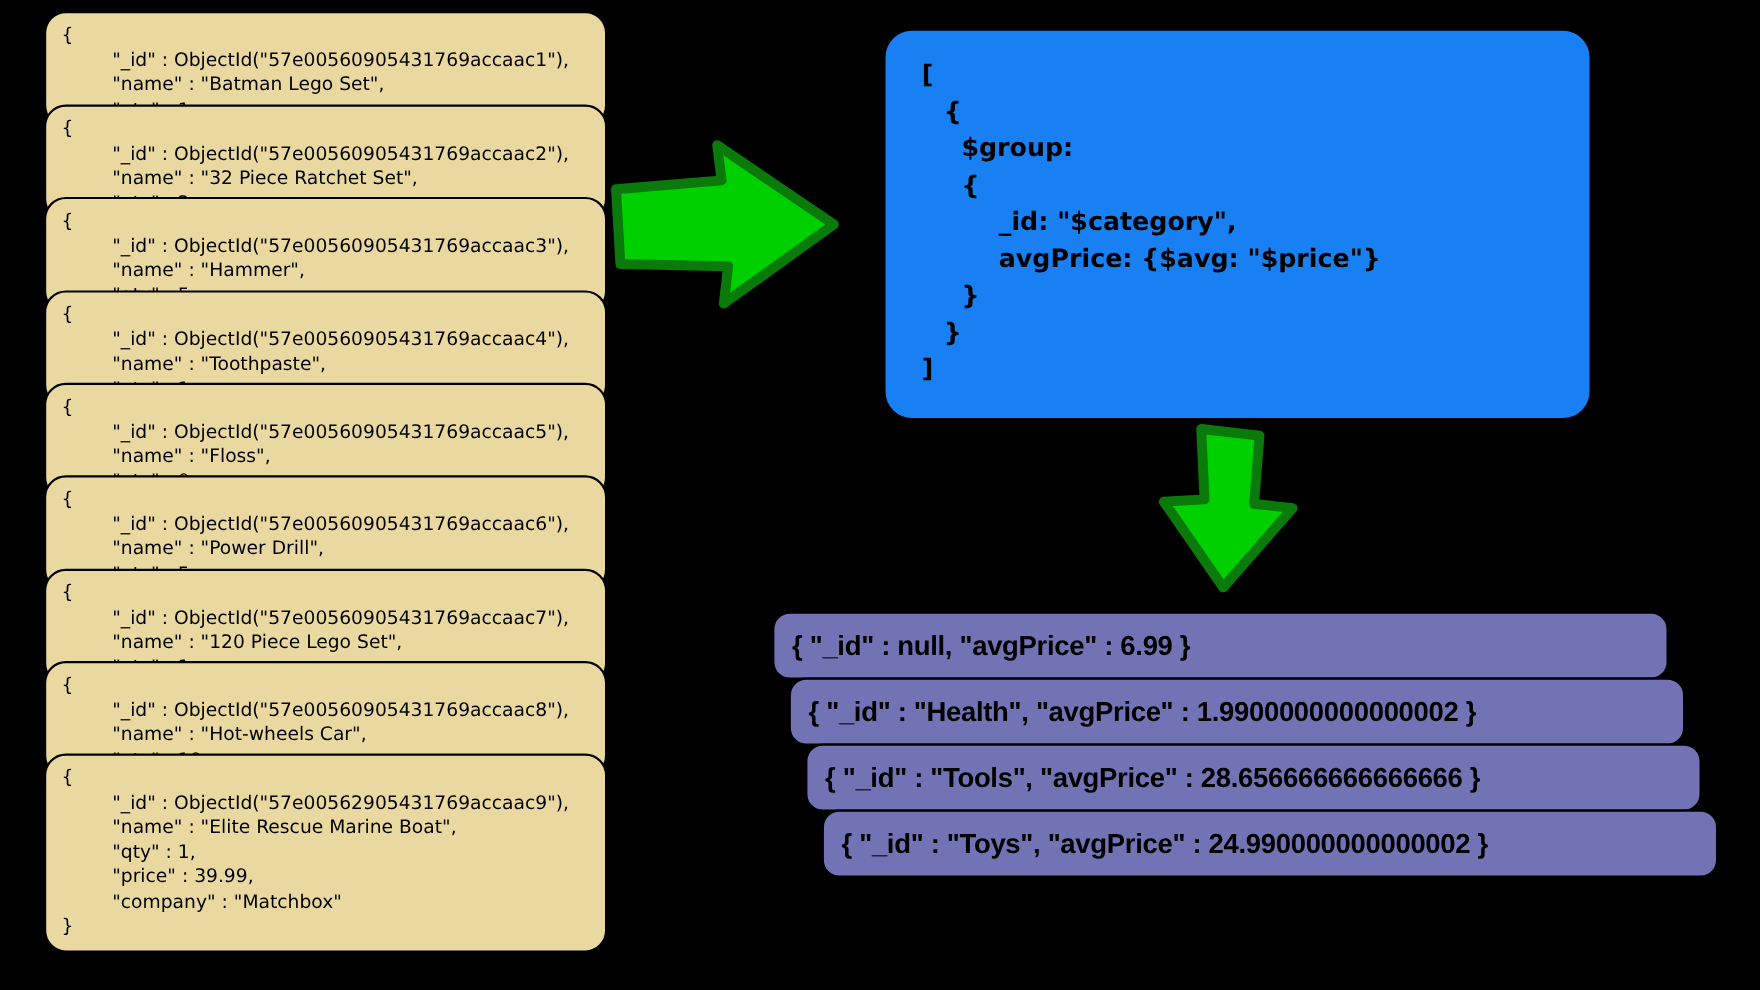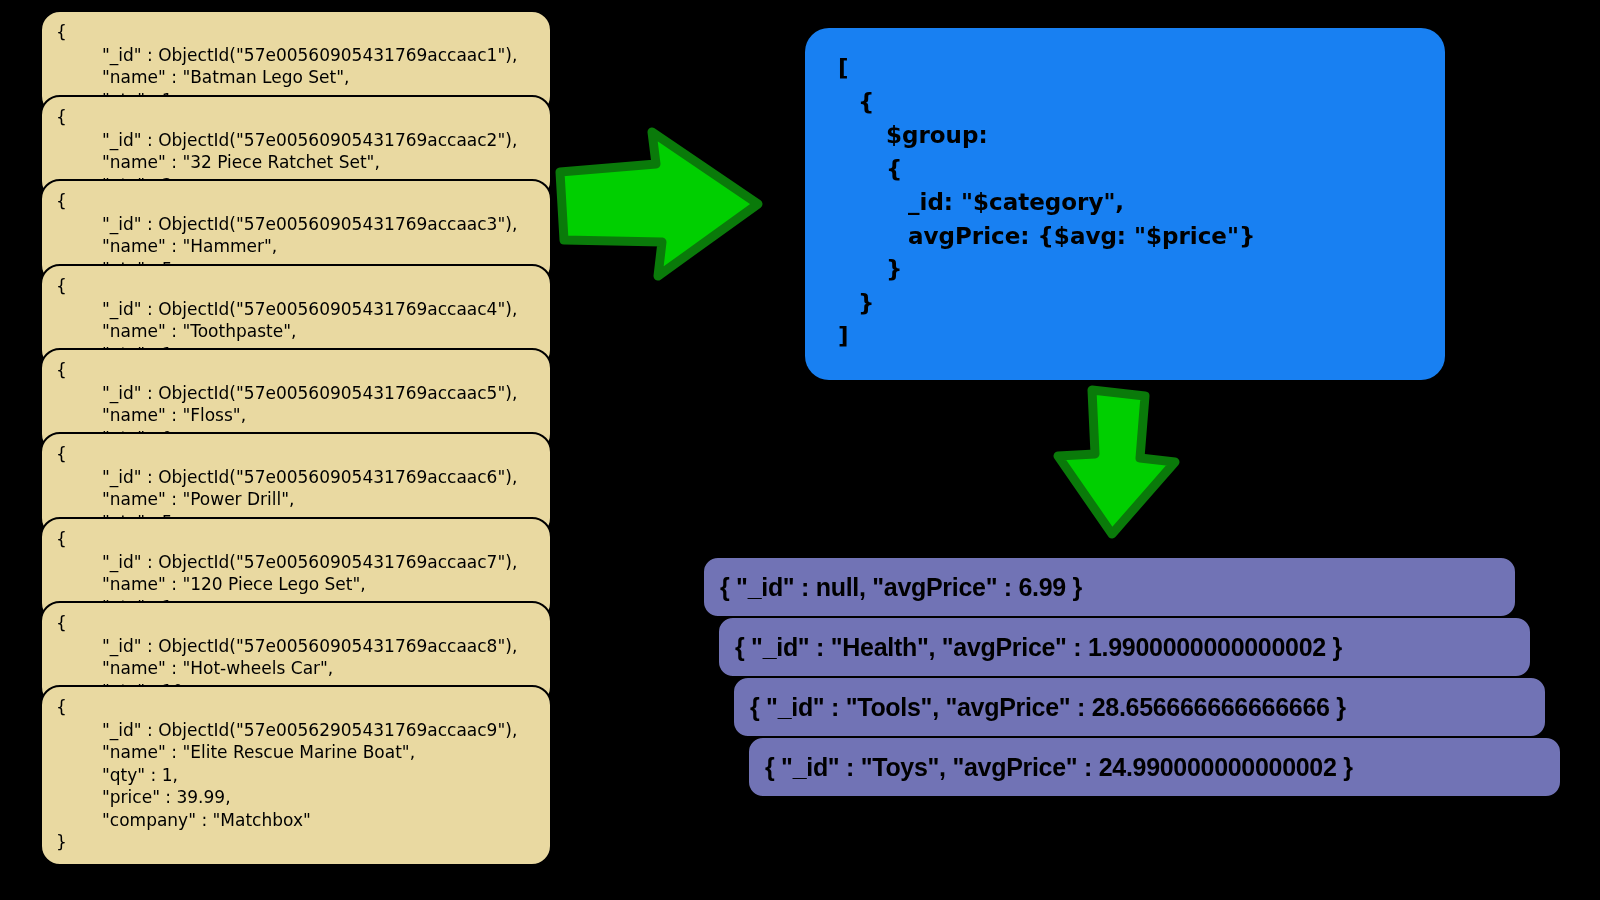--- a/index.html
+++ b/index.html
@@ -35,21 +35,21 @@
     border-radius:24px;
     padding:24px 0 0 33px;
   }
   .pipeline-box .pln {
     font-weight:bold;
     font-size:23px;
     line-height:33.5px;
     white-space:nowrap;
   }
   .i1 { margin-left:20px; }
-  .i2 { margin-left:48px; }
+  .i2 { margin-left:36px; }
   .i3 { margin-left:70px; }
   
   .result-box {
     position:absolute;
     width:815px; height:62px;
     background:#7173B5;
     border:2px solid #000;
     border-radius:16px;
     display:flex;
     align-items:center;

